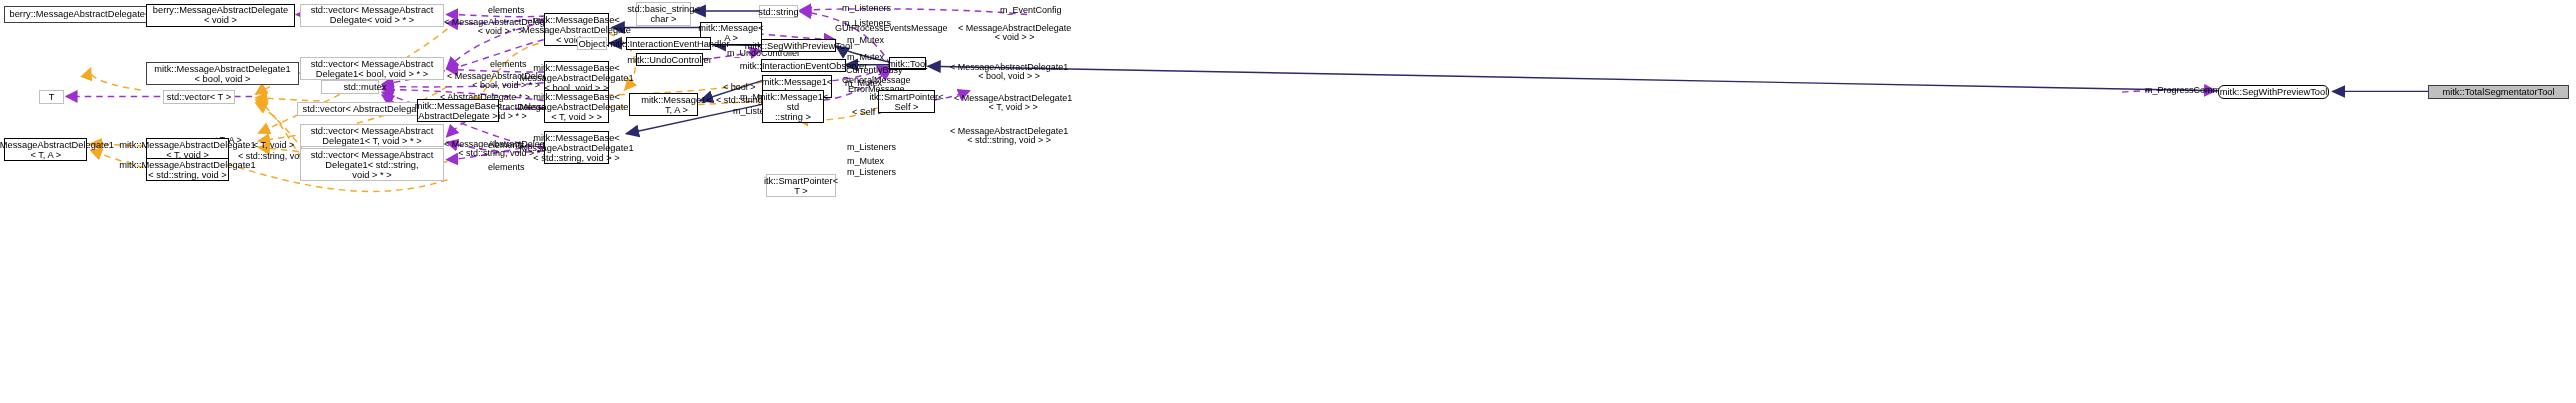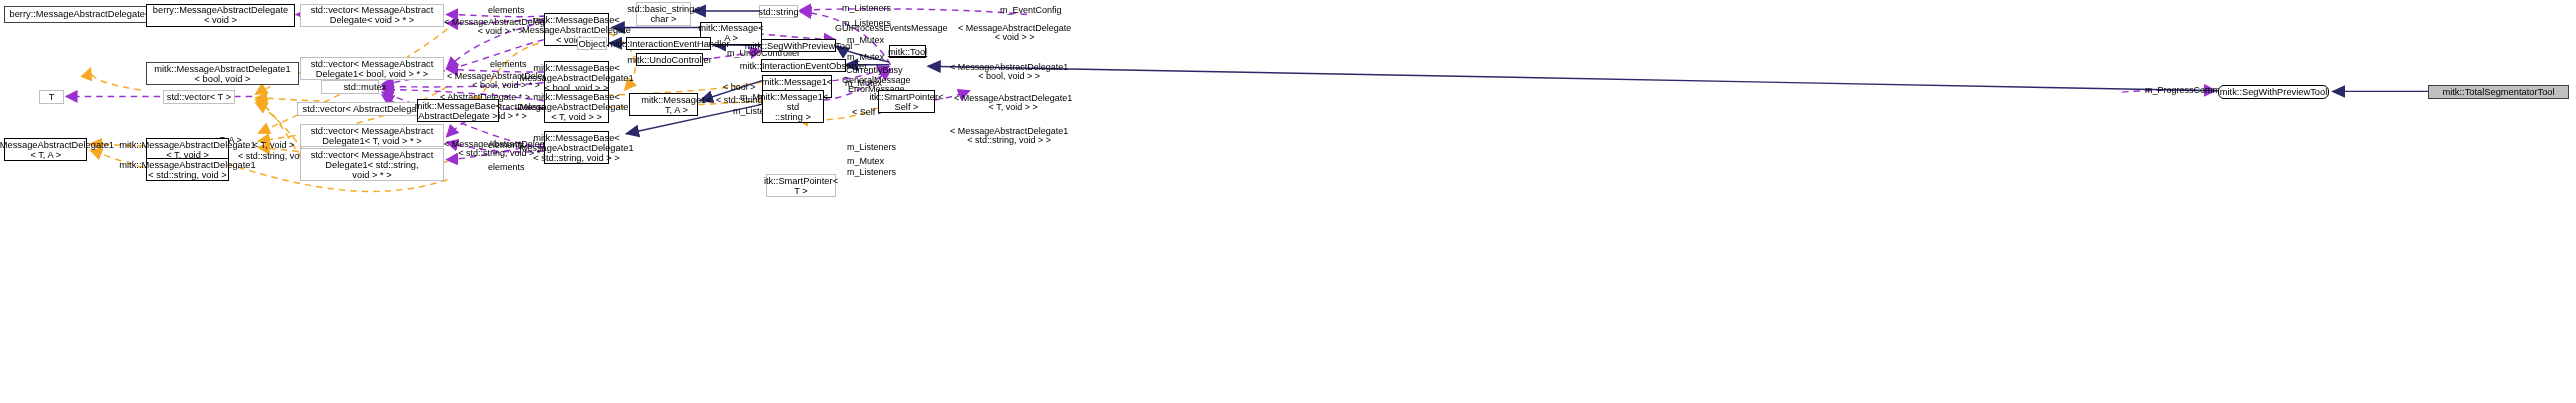--- a/index.html
+++ b/index.html
@@ -172,21 +172,21 @@
       <div class="node klass" style="left: 636px; top: 53px; width: 67px; min-height: 12.2px;">mitk::UndoController</div>
       <div class="node klass" style="left: 761px; top: 39px; width: 75px; min-height: 12.2px;">mitk::SegWithPreviewTool</div>
       <div class="node klass" style="left: 761px; top: 59px; width: 85px; min-height: 12.2px;">mitk::InteractionEventObserver</div>
       <div class="node klass" style="left: 762px; top: 75px; width: 70px; min-height: 12.2px;">mitk::Message1&lt; bool &gt;</div>
       <div class="node klass" style="left: 629px; top: 93px; width: 69px; min-height: 12.2px; padding-left: 28px;">mitk::Message1&lt; T, A &gt;</div>
       <div class="node klass" style="left: 762px; top: 90px; width: 62px; min-height: 18.7px;">mitk::Message1&lt; std
 ::string &gt;</div>
       <div class="node klass" style="left: 878px; top: 90px; width: 57px; min-height: 18.7px;">itk::SmartPointer&lt;
 Self &gt;</div>
       <div class="node plain" style="left: 766px; top: 128px; width: 70px; min-height: 12.2px; margin-top: 46px;">itk::SmartPointer&lt; T &gt;</div>
-      <div class="node klass" style="left: 889px; top: 45px; width: 37px; min-height: 12.2px; text-decoration: underline;">mitk::Tool</div>
+      <div class="node klass" style="left: 889px; top: 57px; width: 37px; min-height: 12.2px; text-decoration: underline;">mitk::Tool</div>
       <div class="node klass" style="left: 2218px; top: 85px; width: 111px; min-height: 13.6px; border-radius: 6px;">mitk::SegWithPreviewTool</div>
       <div class="node focus" style="left: 2428px; top: 85px; width: 141px; min-height: 13.6px;">mitk::TotalSegmentatorTool</div>
     </div>
   <div id="labels-layer">
       <div class="elabel" style="left: 214px; top: 5.7px;">&lt; void &gt;</div>
       <div class="elabel" style="left: 488px; top: 5.7px;">elements</div>
       <div class="elabel" style="left: 444px; top: 18px;">&lt; MessageAbstractDelegate
 &lt; void &gt; * &gt;</div>
       <div class="elabel" style="left: 842px; top: 4.3px;">m_Listeners</div>
       <div class="elabel" style="left: 842px; top: 18.7px;">m_Listeners</div>

